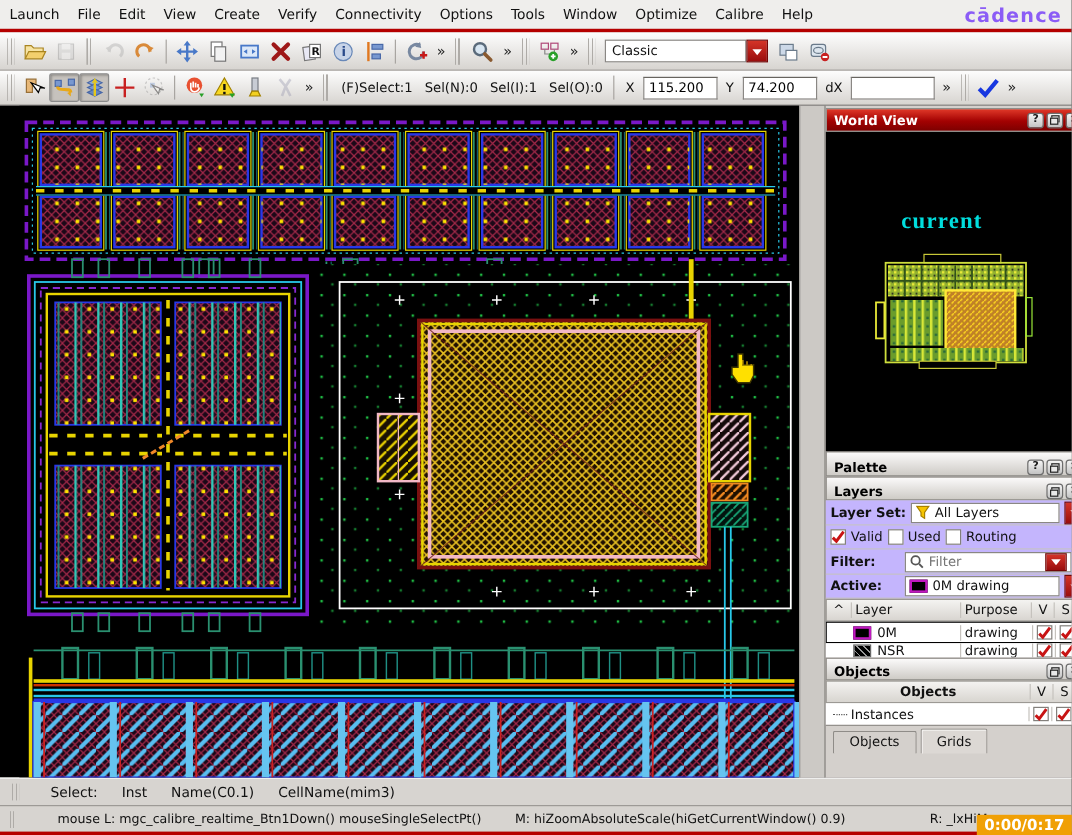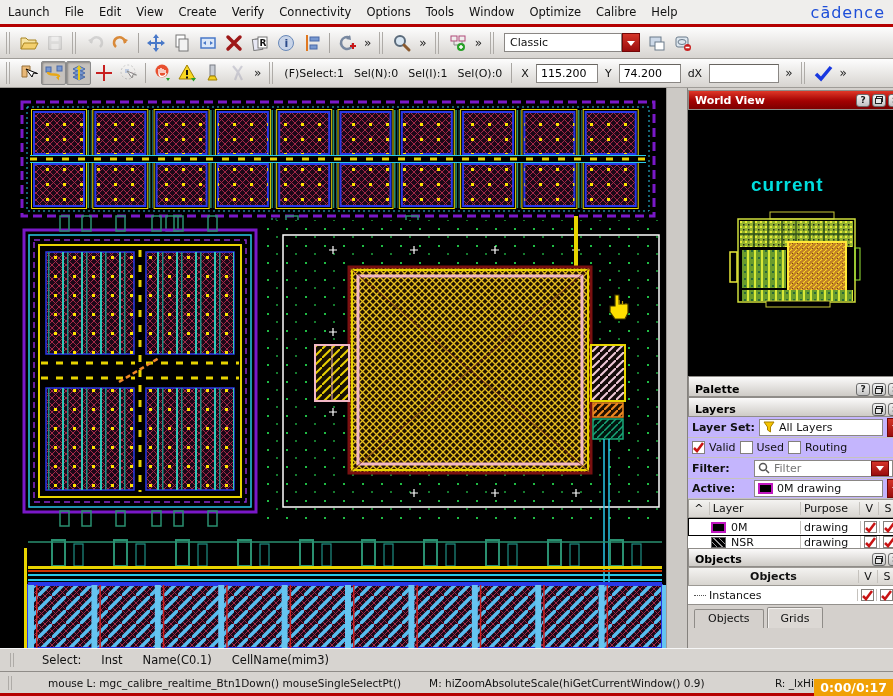--- a/index.html
+++ b/index.html
@@ -1,21 +1,21 @@
 <!DOCTYPE html>
 <html><head>
 <meta charset="utf-8">
 <style>
 *{margin:0;padding:0;box-sizing:border-box;}
 html,body{width:893px;height:696px;overflow:hidden;}
 body{font-family:"DejaVu Sans","Liberation Sans",sans-serif;background:#d4d0cc;font-size:11px;color:#111;}
 
 .menubar{height:24px;background:#efeeec;display:flex;align-items:center;gap:15px;padding:0 8px;font-size:11.5px;}
 .mitem{cursor:default;}
-.logo{margin-left:auto;font-size:16px;font-weight:normal;color:#1d4ed8;letter-spacing:1px;}
+.logo{margin-left:auto;font-size:16px;font-weight:bold;color:#8b5cf6;letter-spacing:1px;}
 .redline{height:3px;background:#b50000;}
 .bottomline{height:3px;background:#b50000;}
 
 .tb{display:flex;align-items:center;background:linear-gradient(#fdfdfd,#d7d4d0);border-bottom:1px solid #9f9c98;}
 .tb1{height:32px;padding:0 2px;}
 .tb2{height:29px;padding:0 2px;}
 .grip{width:6px;height:22px;margin:0 4px;background:repeating-linear-gradient(90deg,#aeaba7 0 1px,transparent 1px 3px);}
 .tbtn{width:26px;height:26px;display:flex;align-items:center;justify-content:center;border:1px solid transparent;border-radius:2px;flex:none;}
 .tb2 .tbtn{width:25px;height:24px;}
 .tbtn.pressed{background:#c6c2bd;border:1px solid #8a8a8a;box-shadow:inset 1px 1px 2px rgba(0,0,0,.3);}
@@ -36,21 +36,21 @@
 .panel{width:221px;background:#d4d0cc;display:flex;flex-direction:column;padding-top:2px;overflow:hidden;flex:none;}
 .hdr{height:20px;flex:none;display:flex;align-items:center;padding:0 6px;font-weight:bold;border:1px solid #8f8c88;}
 .hdr.red{background:linear-gradient(#e03828,#a30202 55%,#7d0000);color:#fff;}
 .hdr.grey{background:linear-gradient(#fbfafa,#cecbc6);color:#000;align-items:flex-end;}
 .hbtns{margin-left:auto;display:flex;gap:2px;align-items:center;}
 .hbtn{width:14px;height:13px;background:linear-gradient(#f4f4f4,#c3c3c3);border:1px solid #6d6d6d;border-radius:3px;font-size:9px;font-weight:bold;color:#1a1a1a;display:flex;align-items:center;justify-content:center;line-height:1;}
 .rg{position:relative;width:8px;height:8px;}
 .rg::before{content:"";position:absolute;right:0;top:0;width:5px;height:4px;border:1px solid #222;}
 .rg::after{content:"";position:absolute;left:0;bottom:0;width:5px;height:4px;border:1px solid #222;background:#e8e8e8;}
 .wv{height:266px;background:#000;position:relative;flex:none;}
-.wv-label{position:absolute;left:63px;top:64px;color:#00dede;font-family:Liberation Sans, sans-serif;font-weight:bold;font-size:19px;letter-spacing:1px;}
+.wv-label{position:absolute;left:63px;top:64px;color:#00dede;font-family:Liberation Serif, serif;font-weight:bold;font-size:19px;letter-spacing:1px;}
 .prow{flex:none;display:flex;align-items:center;padding:0 4px;gap:4px;border-bottom:1px solid #c6c3be;background:#c4b5fd;}
 .h21{height:21px;}.h20{height:20px;}
 .blabel{font-weight:bold;white-space:nowrap;}
 .combofield{flex:1;display:flex;align-items:center;background:#fff;border:1px solid #8a8784;height:17px;padding:0 3px;gap:4px;min-width:0;}
 .combofield .txt{white-space:nowrap;overflow:hidden;}
 input.flt{flex:1;min-width:0;border:none;outline:none;font:11px "DejaVu Sans",sans-serif;color:#333;}
 .cbx{width:13px;height:13px;background:#fff;border:1px solid #83807c;display:inline-flex;align-items:center;justify-content:center;flex:none;}
 .redtri{width:0;height:0;border:4px solid transparent;border-top:6px solid #b01010;margin-top:6px;flex:none;}
 .avrow{justify-content:space-between;padding:0 10px;}
 .avgrp{display:flex;align-items:center;gap:5px;}

